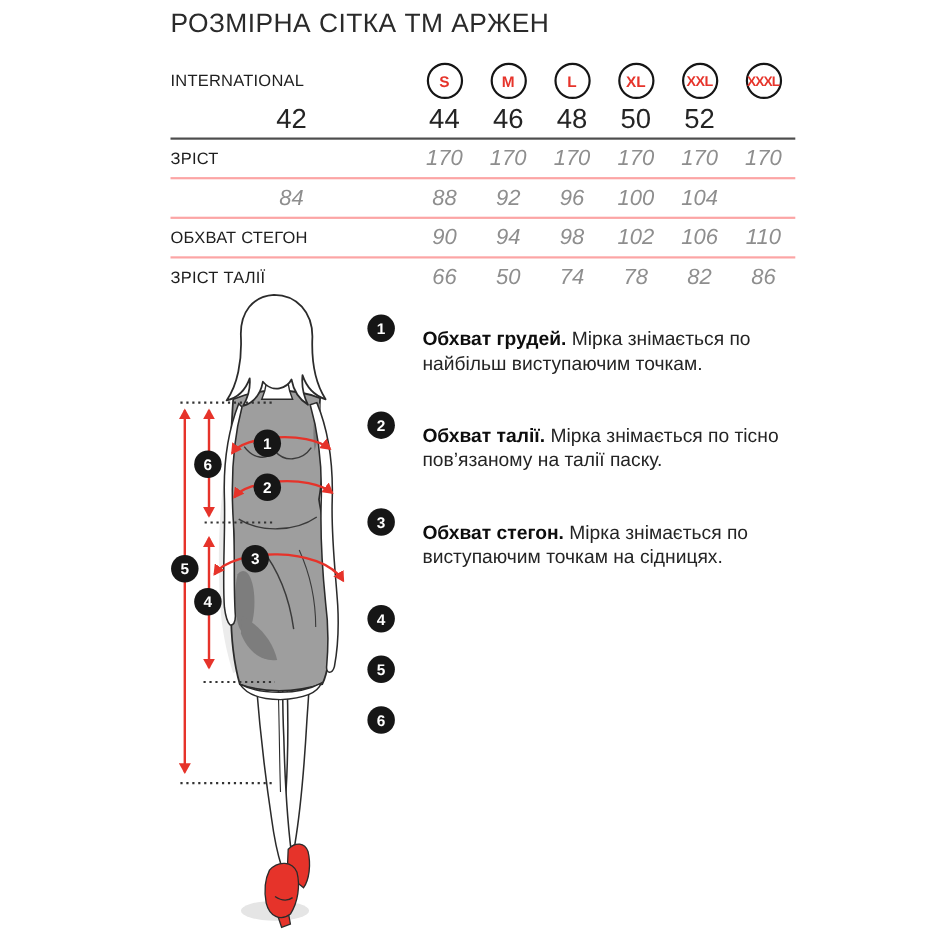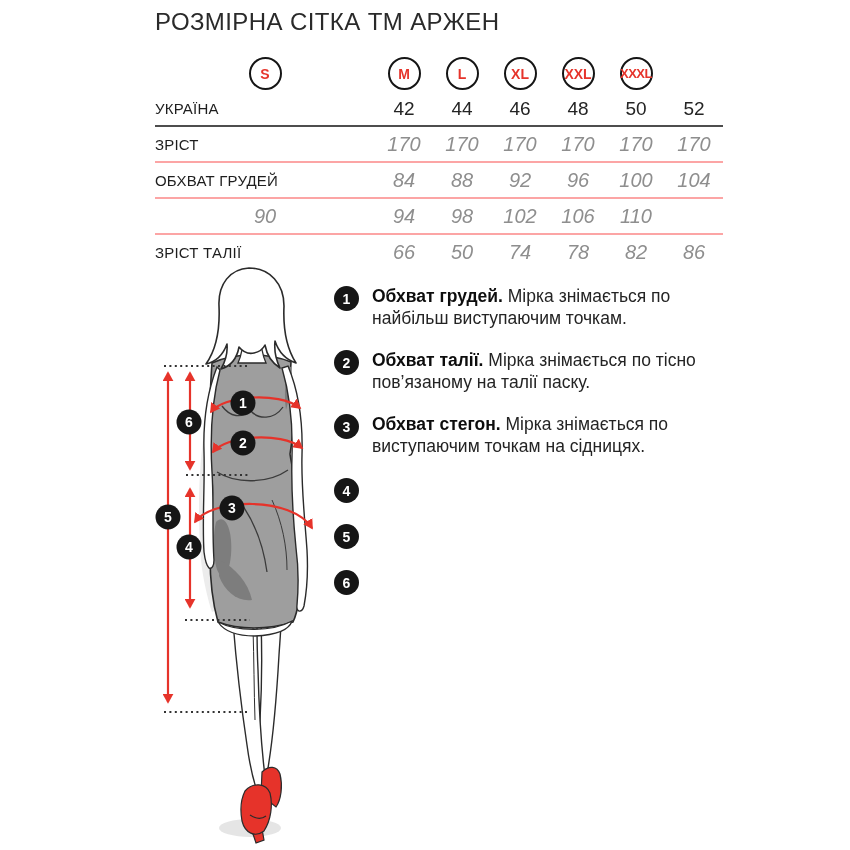--- a/index.html
+++ b/index.html
@@ -14,49 +14,50 @@
   }
   
   .size-table{position:absolute;left:155px;top:55px;width:568px;}
   .t-row{display:grid;grid-template-columns:220px repeat(6,58px);align-items:center;}
   .t-row .label{font-size:15px;color:#1e1e1e;letter-spacing:.2px;}
   .t-row .cell{text-align:center;}
   .row-intl{height:37px;}
   .row-ua{height:33px;border-bottom:2px solid #4d4d4d;}
   .row-data{height:34px;border-bottom:2px solid #fca5a5;}
   .row-data.last{border-bottom:none;}
-  .row-ua .cell{font-size:19px;color:#242424;}
+  .row-ua .cell{font-size:25px;color:#242424;}
   .row-data .cell{font-size:20px;color:#8e8e8e;font-style:italic;}
   .circle{
     width:29px;height:29px;border:2px solid #151515;border-radius:50%;
     display:flex;align-items:center;justify-content:center;margin:0 auto;
     color:#e6342b;font-size:14px;font-weight:600;white-space:nowrap;overflow:visible;
   }
   .cell:nth-child(6) .circle{font-size:13px;letter-spacing:-.5px;}
-  .cell:nth-child(7) .circle{font-size:12.5px;letter-spacing:-.8px;}
+  .cell:nth-child(7) .circle{font-size:12.5px;letter-spacing:-.8px;justify-content:flex-end;}
   
   .guide{position:absolute;left:334px;top:286px;width:398px;}
   .g-item{display:flex;gap:13px;margin-bottom:21px;}
   .g-badge{
     flex:0 0 auto;width:25px;height:25px;border-radius:50%;background:#161616;
     color:#fff;font-size:14px;font-weight:700;display:flex;align-items:center;
     justify-content:center;margin-top:0;
   }
-  .g-text{font-size:17.5px;line-height:21.5px;color:#242424;width:350px;margin:0;}
+  .g-text{font-size:17.5px;line-height:21.5px;color:#242424;width:350px;margin:12px;}
   .g-text b{color:#0d0d0d;}
   
   .figure-wrap{position:absolute;left:140px;top:260px;width:200px;height:590px;}
 </style>
 </head>
 <body>
 
 <h1 class="page-title">РОЗМІРНА СІТКА ТМ АРЖЕН</h1>
 
 <div class="size-table">
   <div class="t-row row-intl">
+    <div class="label">INTERNATIONAL</div>
     <div class="cell">
         <span class="circle">
           <span>S</span>
         </span>
       </div>
     <div class="cell">
         <span class="circle">
           <span>M</span>
         </span>
       </div>
@@ -75,47 +76,46 @@
           <span>XXL</span>
         </span>
       </div>
     <div class="cell">
         <span class="circle">
           <span>XXXL</span>
         </span>
       </div>
   </div>
   <div class="t-row row-ua">
-    <div class="label">УКРАЇНА</div>
     <div class="cell">42</div>
     <div class="cell">44</div>
     <div class="cell">46</div>
     <div class="cell">48</div>
     <div class="cell">50</div>
     <div class="cell">52</div>
   </div>
   <div class="t-row row-data">
     <div class="label">ЗРІСТ</div>
     <div class="cell">170</div>
     <div class="cell">170</div>
     <div class="cell">170</div>
     <div class="cell">170</div>
     <div class="cell">170</div>
     <div class="cell">170</div>
   </div>
   <div class="t-row row-data">
-    <div class="label">ОБХВАТ ГРУДЕЙ</div>
     <div class="cell">84</div>
     <div class="cell">88</div>
     <div class="cell">92</div>
     <div class="cell">96</div>
     <div class="cell">100</div>
     <div class="cell">104</div>
   </div>
   <div class="t-row row-data">
+    <div class="label">ОБХВАТ СТЕГОН</div>
     <div class="cell">90</div>
     <div class="cell">94</div>
     <div class="cell">98</div>
     <div class="cell">102</div>
     <div class="cell">106</div>
     <div class="cell">110</div>
   </div>
   <div class="t-row row-data last">
     <div class="label">ЗРІСТ ТАЛІЇ</div>
     <div class="cell">66</div>

